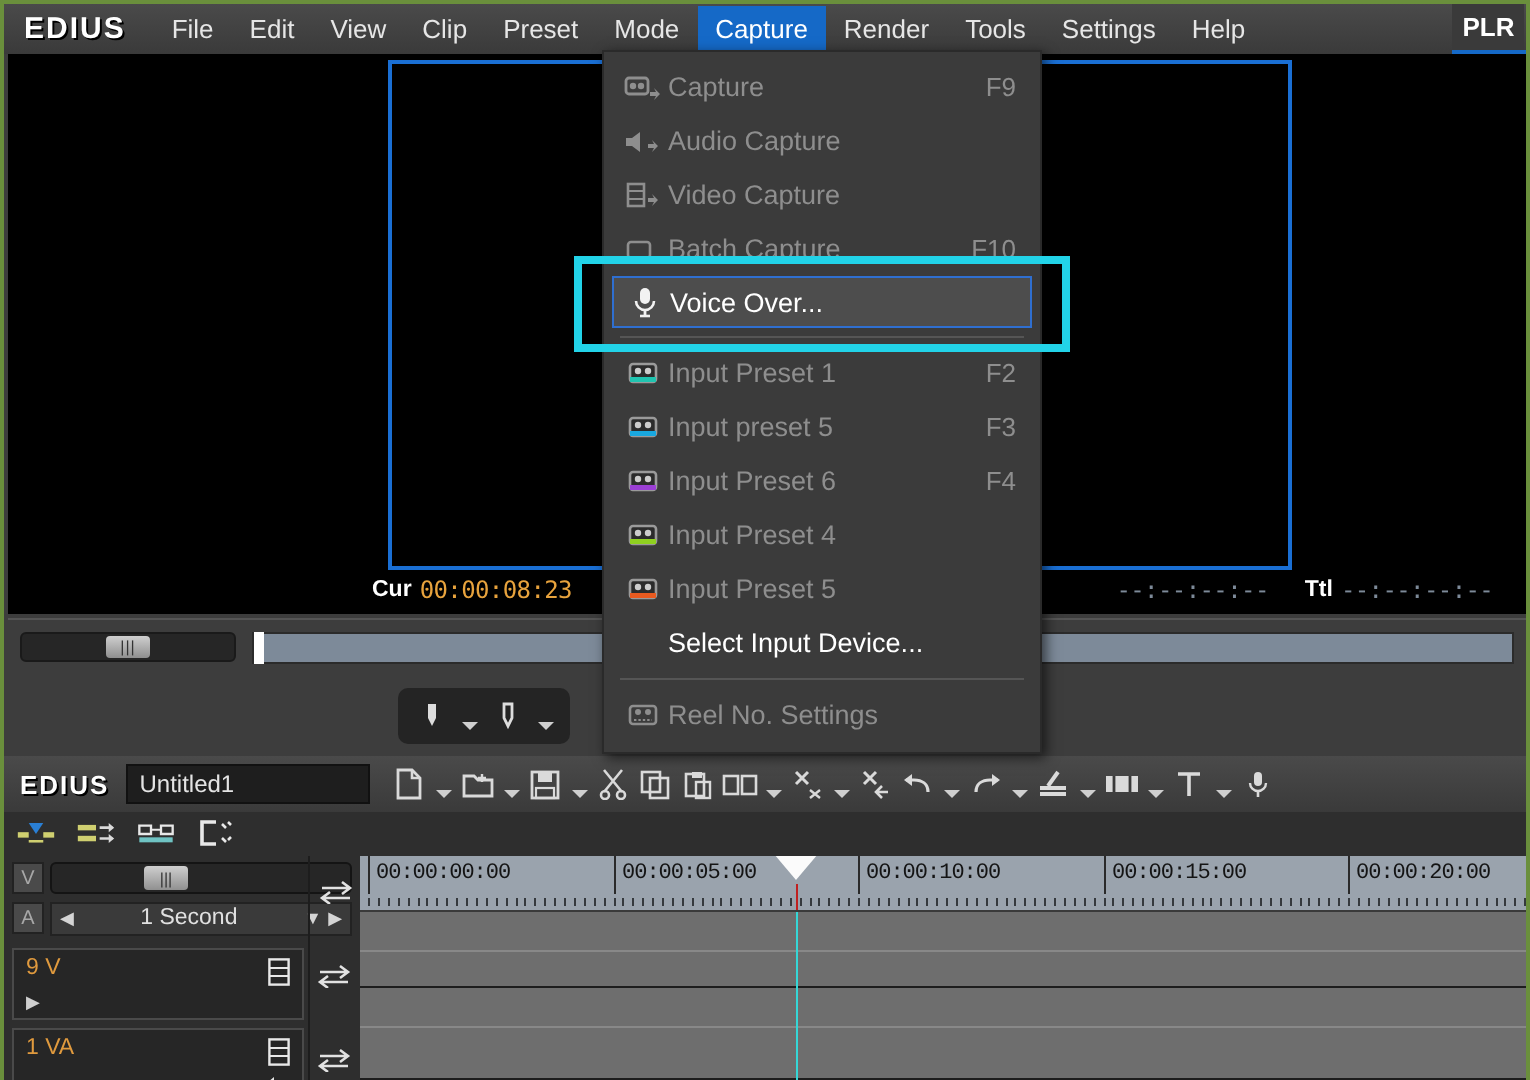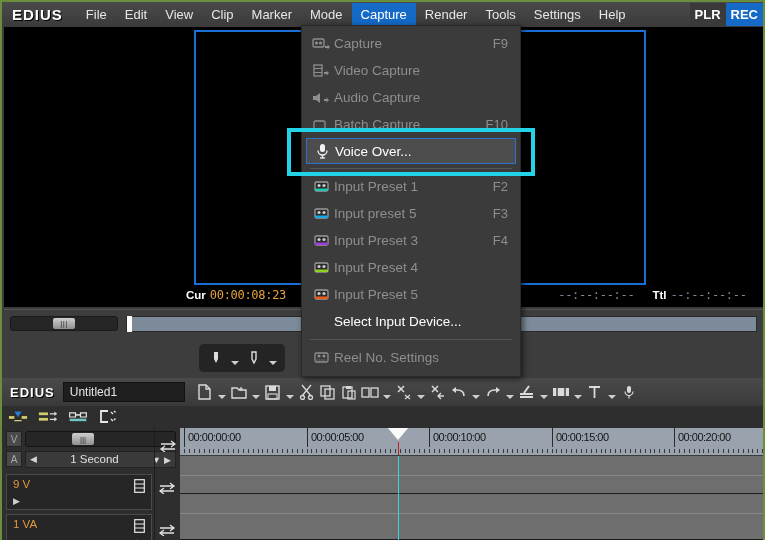--- a/index.html
+++ b/index.html
@@ -31,21 +31,21 @@
     letter-spacing: 1px; padding: 0 14px 0 10px;
     text-shadow: 1px 1px 0 #000;
   }
   .menu-item {
     color: #e6e6e6; font-size: 13px; padding: 4px 9px 5px; cursor: default;
     white-space: nowrap;
   }
   .menu-item.active { background: #1569c7; color: #fff; }
   .plr-rec {
     position: absolute; right: 0; top: 0; height: 25px;
-    display: flex; align-items: center;
+    display: flex; align-items: center; flex-direction: column;
   }
   .plr {
     color: #fff; font-size: 13px; font-weight: bold; padding: 4px 5px;
     background: #3a3a3a;
   }
   .rec {
     color: #fff; font-size: 13px; font-weight: bold; padding: 4px 5px;
     background: #1569c7;
   }
 
@@ -236,21 +236,21 @@
   .tl-right { flex: 1; background: #6e6e6e; position: relative; }
   .ruler {
     height: 28px; background: #9aa3ad; position: relative; overflow: hidden;
     border-bottom: 1px solid #3a3a3a;
   }
   .rtick {
     position: absolute; top: 0; width: 1px; height: 19px; background: #2a2a2a;
   }
   .rlabel {
     position: absolute; top: 3px; font-size: 11px; color: #141414;
-    font-family: Liberation Sans, sans-serif; letter-spacing: -0.5px;
+    font-family: Liberation Mono, monospace; letter-spacing: -0.5px;
   }
   .minor-row {
     position: absolute; left: 0; bottom: 2px; width: 100%; height: 5px;
   }
   .mtick {
     position: absolute; bottom: 0; width: 1px; height: 4px; background: #35393d;
   }
   .playhead-tri {
     position: absolute; top: -1px; width: 0; height: 0;
     border-left: 11px solid transparent; border-right: 11px solid transparent;
@@ -277,21 +277,21 @@
 <div id="app">
 
   <div class="player-win">
 
     <div class="menubar">
       <div class="brand">EDIUS</div>
       <div class="menu-item">File</div>
       <div class="menu-item">Edit</div>
       <div class="menu-item">View</div>
       <div class="menu-item">Clip</div>
-      <div class="menu-item">Marker</div>
+      <div class="menu-item">Preset</div>
       <div class="menu-item">Mode</div>
       <div class="menu-item active">Capture</div>
       <div class="menu-item">Render</div>
       <div class="menu-item">Tools</div>
       <div class="menu-item">Settings</div>
       <div class="menu-item">Help</div>
       <div class="plr-rec">
         <div class="plr">PLR</div>
         <div class="rec">REC</div>
       </div>
@@ -382,37 +382,37 @@
             <path d="M13 9h3l-1-2 3 3-3 3 1-2h-3z" fill="#8e8e8e"></path>
           </svg>
       </span>
       <span class="mlabel">Capture</span>
       <span class="mkey">F9</span>
     </div>
 
     <div class="mrow">
       <span class="mico">
         <svg width="19" height="14" viewBox="0 0 19 14">
+            <path d="M1 5h3l4-3v10l-4-3H1z" fill="#8e8e8e"></path>
+            <path d="M12 8h3l-1-2 3 3-3 3 1-2h-3z" fill="#8e8e8e"></path>
+          </svg>
+      </span>
+      <span class="mlabel">Audio Capture</span>
+      <span class="mkey"></span>
+    </div>
+
+    <div class="mrow">
+      <span class="mico">
+        <svg width="19" height="14" viewBox="0 0 19 14">
             <rect x="2" y="1" width="8" height="11" fill="none" stroke="#8e8e8e" stroke-width="1.3"></rect>
             <path d="M2 4.5h8M2 8.5h8" stroke="#8e8e8e" stroke-width="1"></path>
             <path d="M12 8h3l-1-2 3 3-3 3 1-2h-3z" fill="#8e8e8e"></path>
           </svg>
       </span>
       <span class="mlabel">Video Capture</span>
-      <span class="mkey"></span>
-    </div>
-
-    <div class="mrow">
-      <span class="mico">
-        <svg width="19" height="14" viewBox="0 0 19 14">
-            <path d="M1 5h3l4-3v10l-4-3H1z" fill="#8e8e8e"></path>
-            <path d="M12 8h3l-1-2 3 3-3 3 1-2h-3z" fill="#8e8e8e"></path>
-          </svg>
-      </span>
-      <span class="mlabel">Audio Capture</span>
       <span class="mkey"></span>
     </div>
 
     <div class="mrow">
       <span class="mico">
         <svg width="19" height="14" viewBox="0 0 19 14">
             <rect x="2" y="3" width="11" height="8" rx="1.5" fill="none" stroke="#8e8e8e" stroke-width="1.3"></rect>
           </svg>
       </span>
       <span class="mlabel">Batch Capture</span>
@@ -462,21 +462,21 @@
 
     <div class="mrow">
       <span class="mico">
         <svg width="19" height="14" viewBox="0 0 19 14">
             <rect x="3" y="2" width="13" height="9" rx="1.5" fill="#2b2b2b" stroke="#9a9a9a" stroke-width="1.3"></rect>
             <circle cx="7" cy="5.5" r="1.6" fill="#ccc"></circle>
             <circle cx="12" cy="5.5" r="1.6" fill="#ccc"></circle>
             <rect x="3" y="8.5" width="13" height="2.5" fill="#9b3fd4"></rect>
           </svg>
       </span>
-      <span class="mlabel">Input Preset 3</span>
+      <span class="mlabel">Input Preset 6</span>
       <span class="mkey">F4</span>
     </div>
 
     <div class="mrow">
       <span class="mico">
         <svg width="19" height="14" viewBox="0 0 19 14">
             <rect x="3" y="2" width="13" height="9" rx="1.5" fill="#2b2b2b" stroke="#9a9a9a" stroke-width="1.3"></rect>
             <circle cx="7" cy="5.5" r="1.6" fill="#ccc"></circle>
             <circle cx="12" cy="5.5" r="1.6" fill="#ccc"></circle>
             <rect x="3" y="8.5" width="13" height="2.5" fill="#8fd020"></rect>

